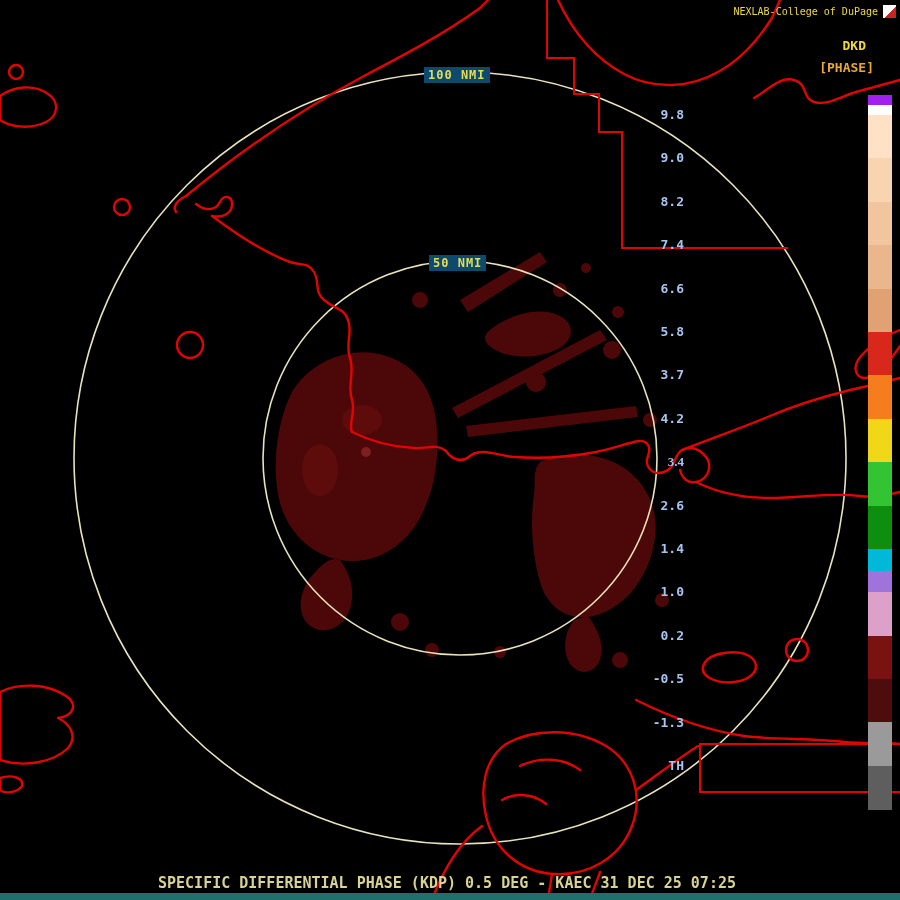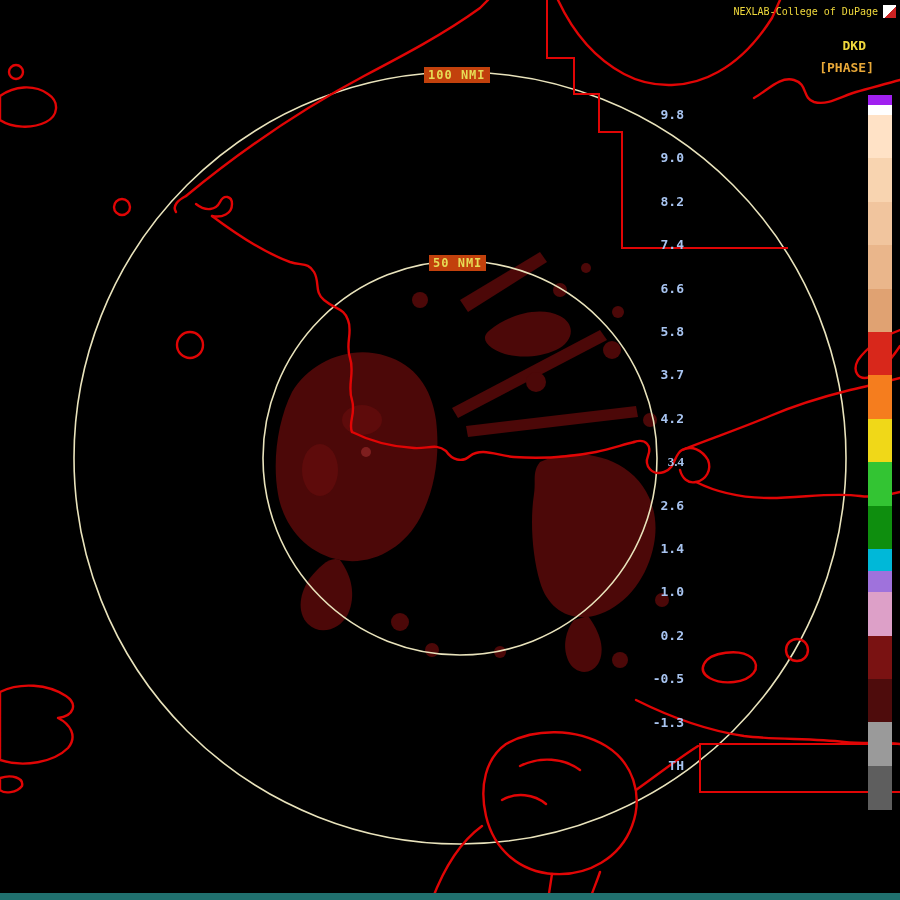--- a/index.html
+++ b/index.html
@@ -8,21 +8,21 @@
     font-family:"DejaVu Sans Mono","Liberation Mono",monospace;
   }
   svg.map{position:absolute;left:0;top:0;}
   .coast{stroke:var(--coast,#e00505);fill:none;stroke-width:2.4;stroke-linecap:round;stroke-linejoin:round;}
   .boundary{stroke:var(--coast,#e00505);fill:none;stroke-width:2;}
   .echo{fill:var(--echo,#4c0808);stroke:none;}
   .echo-light{fill:var(--echo-light,#5e0b0b);stroke:none;}
   .echo-bright{fill:var(--echo-bright,#7e1e1e);stroke:none;}
   .ring{stroke:var(--ring,#e9e3bc);fill:none;stroke-width:1.6;}
   .ring-label{
-    position:absolute;background:#c2410c;color:var(--ringlabel,#e6db55);
+    position:absolute;background:#0c4a6e;color:var(--ringlabel,#e6db55);
     font-size:12px;font-weight:bold;padding:1px 4px;letter-spacing:1px;white-space:pre;
   }
   .title{position:absolute;top:6px;right:22px;color:var(--title,#efd83c);font-size:10px;font-weight:normal;white-space:pre;}
   .logo{position:absolute;top:5px;right:4px;width:13px;height:13px;
         background:linear-gradient(135deg,#ffffff 55%,#cc2222 55%);}
   .code{position:absolute;top:38px;right:34px;color:var(--code,#efd83c);font-size:13px;font-weight:bold;margin-left:8px;}
   .units{position:absolute;top:60px;right:26px;color:var(--units,#e8a838);font-size:13px;font-weight:bold;}
   .colorbar{position:absolute;top:95px;right:8px;width:24px;height:715px;display:flex;flex-direction:column;}
   .ticks{position:absolute;left:0;top:0;width:724px;height:900px;pointer-events:none;}
   .tick{
@@ -146,16 +146,17 @@
       <div class="tick" style="top: 454.2px; font-family: Liberation Serif, serif;">3.4</div>
       <div class="tick" style="top: 497.6px;">2.6</div>
       <div class="tick" style="top: 541px;">1.4</div>
       <div class="tick" style="top: 584.4px;">1.0</div>
       <div class="tick" style="top: 627.8px;">0.2</div>
       <div class="tick" style="top: 671.2px;">-0.5</div>
       <div class="tick" style="top: 714.6px;">-1.3</div>
       <div class="tick" style="top: 758px;">TH</div>
     </div>
 
+  <div class="caption">SPECIFIC DIFFERENTIAL PHASE (KDP) 0.5 DEG - KAEC 31 DEC 25 07:25</div>
 
   <div class="statusbar"></div>
 
 </div>
 
 </body></html>

